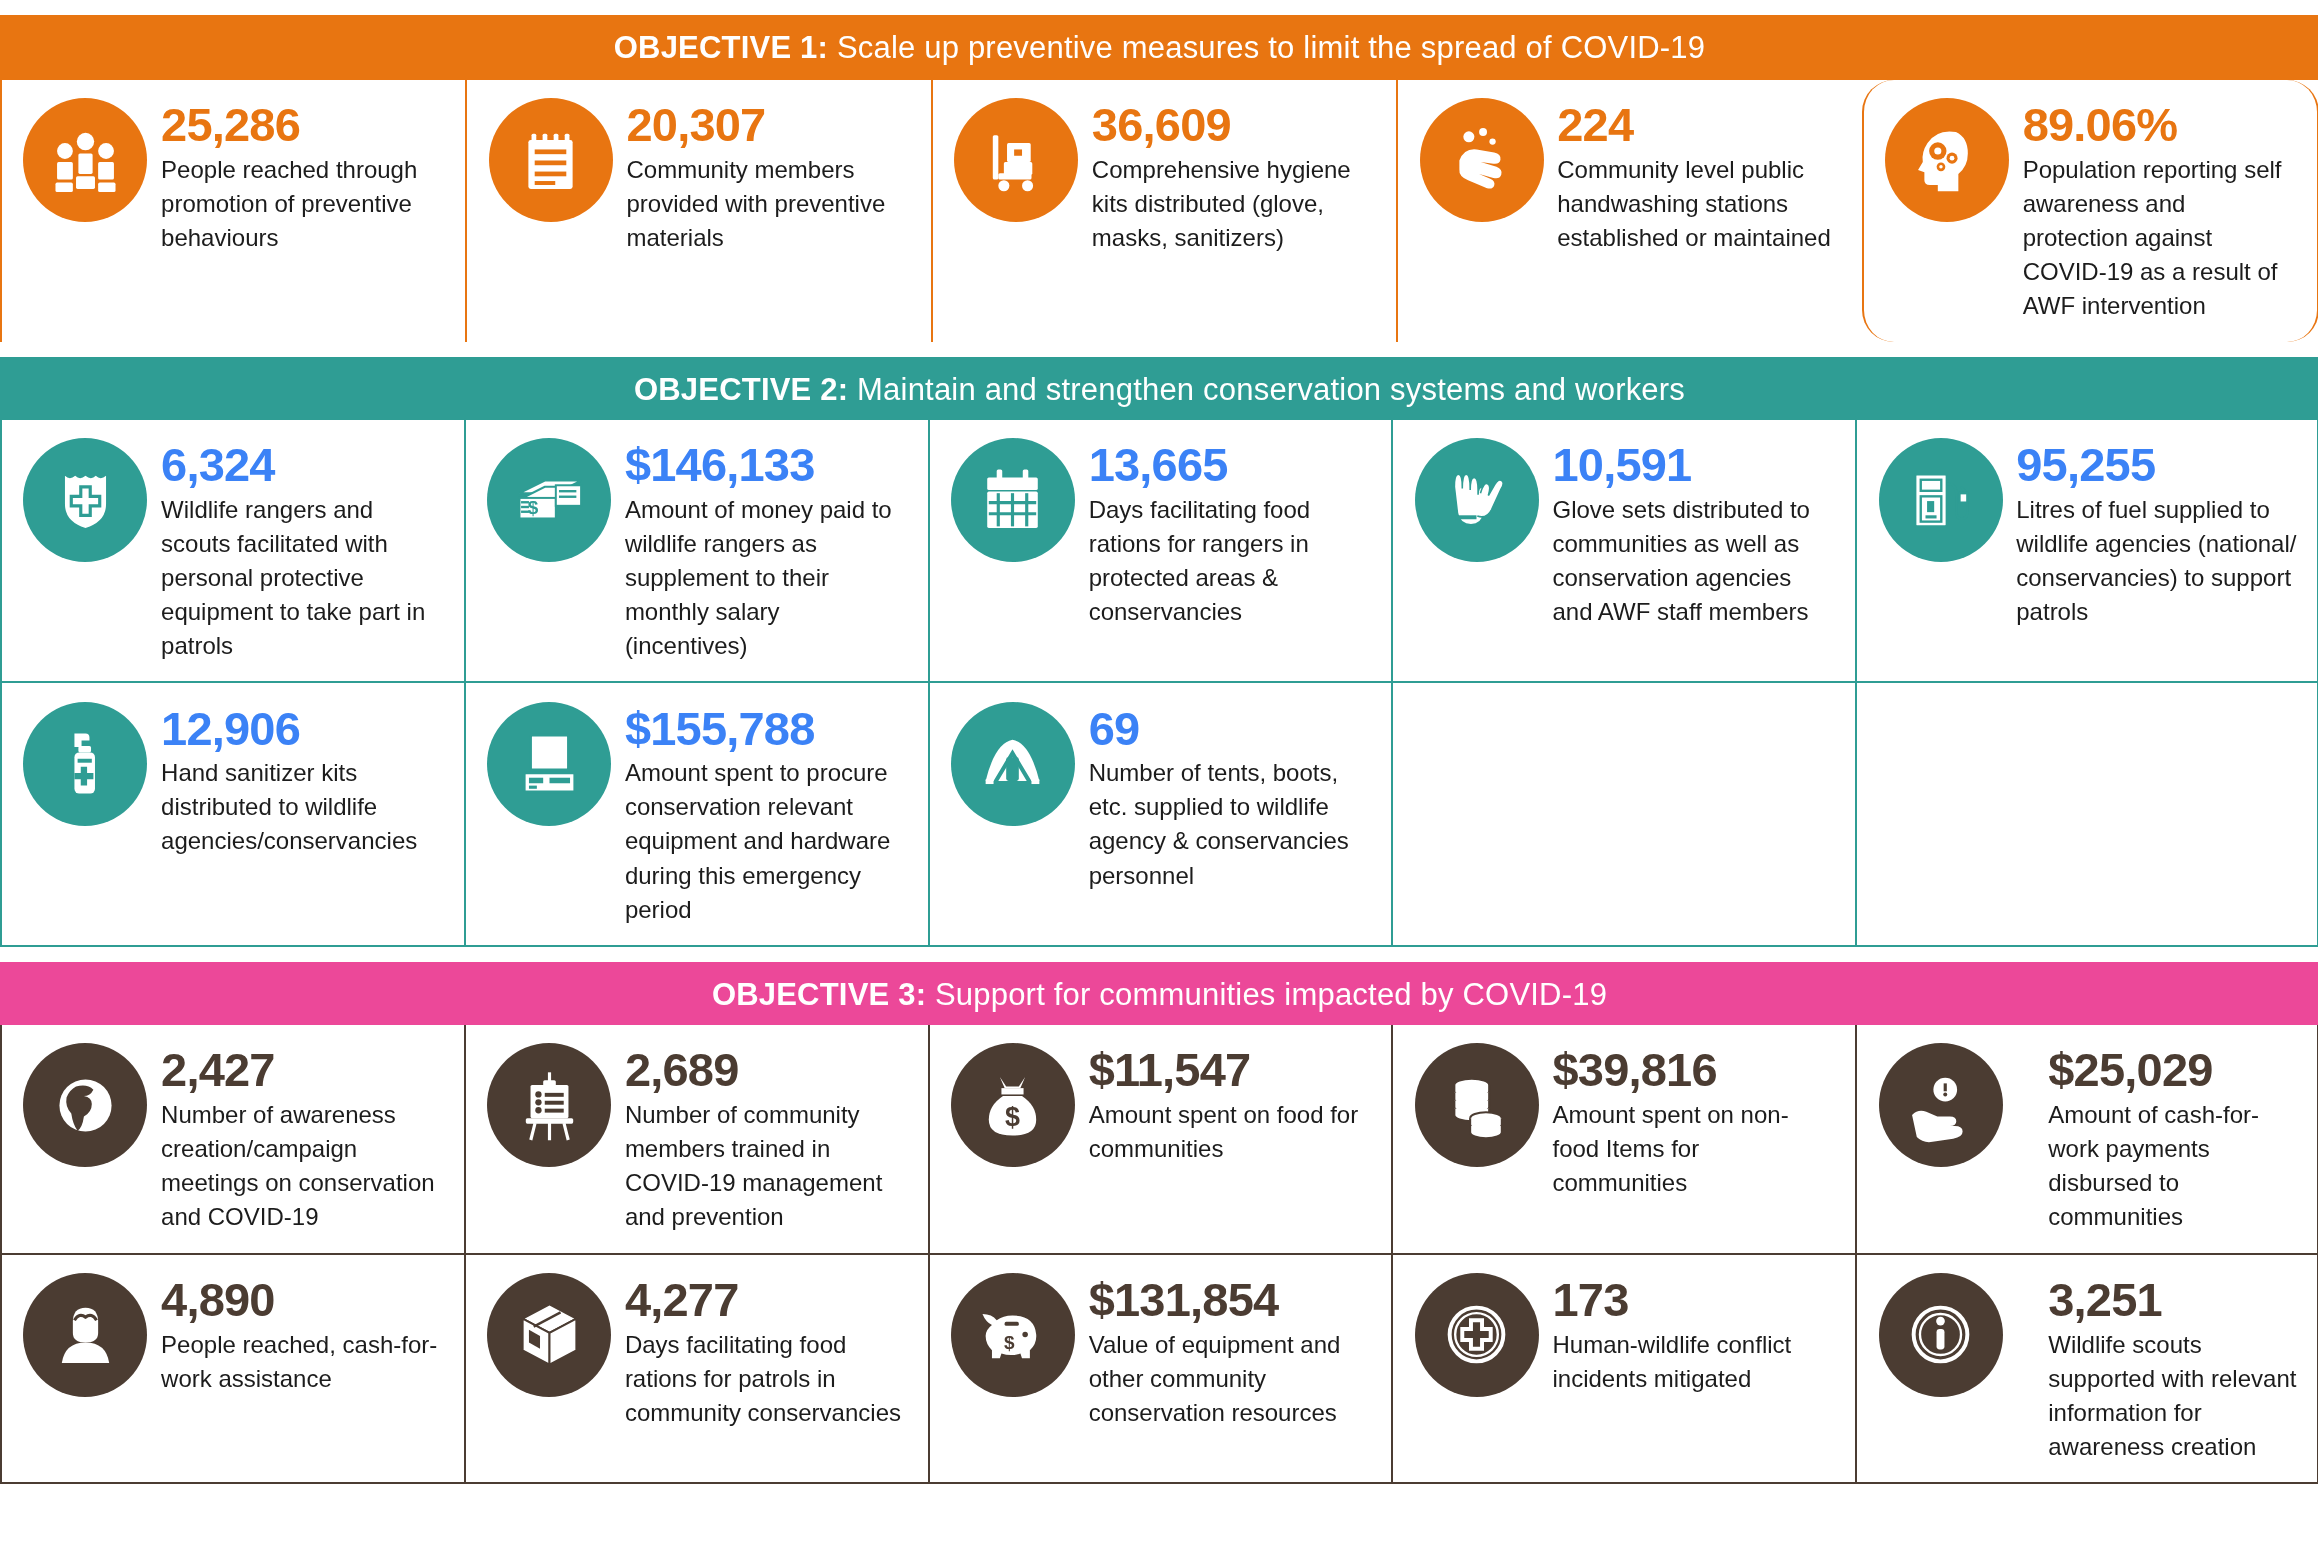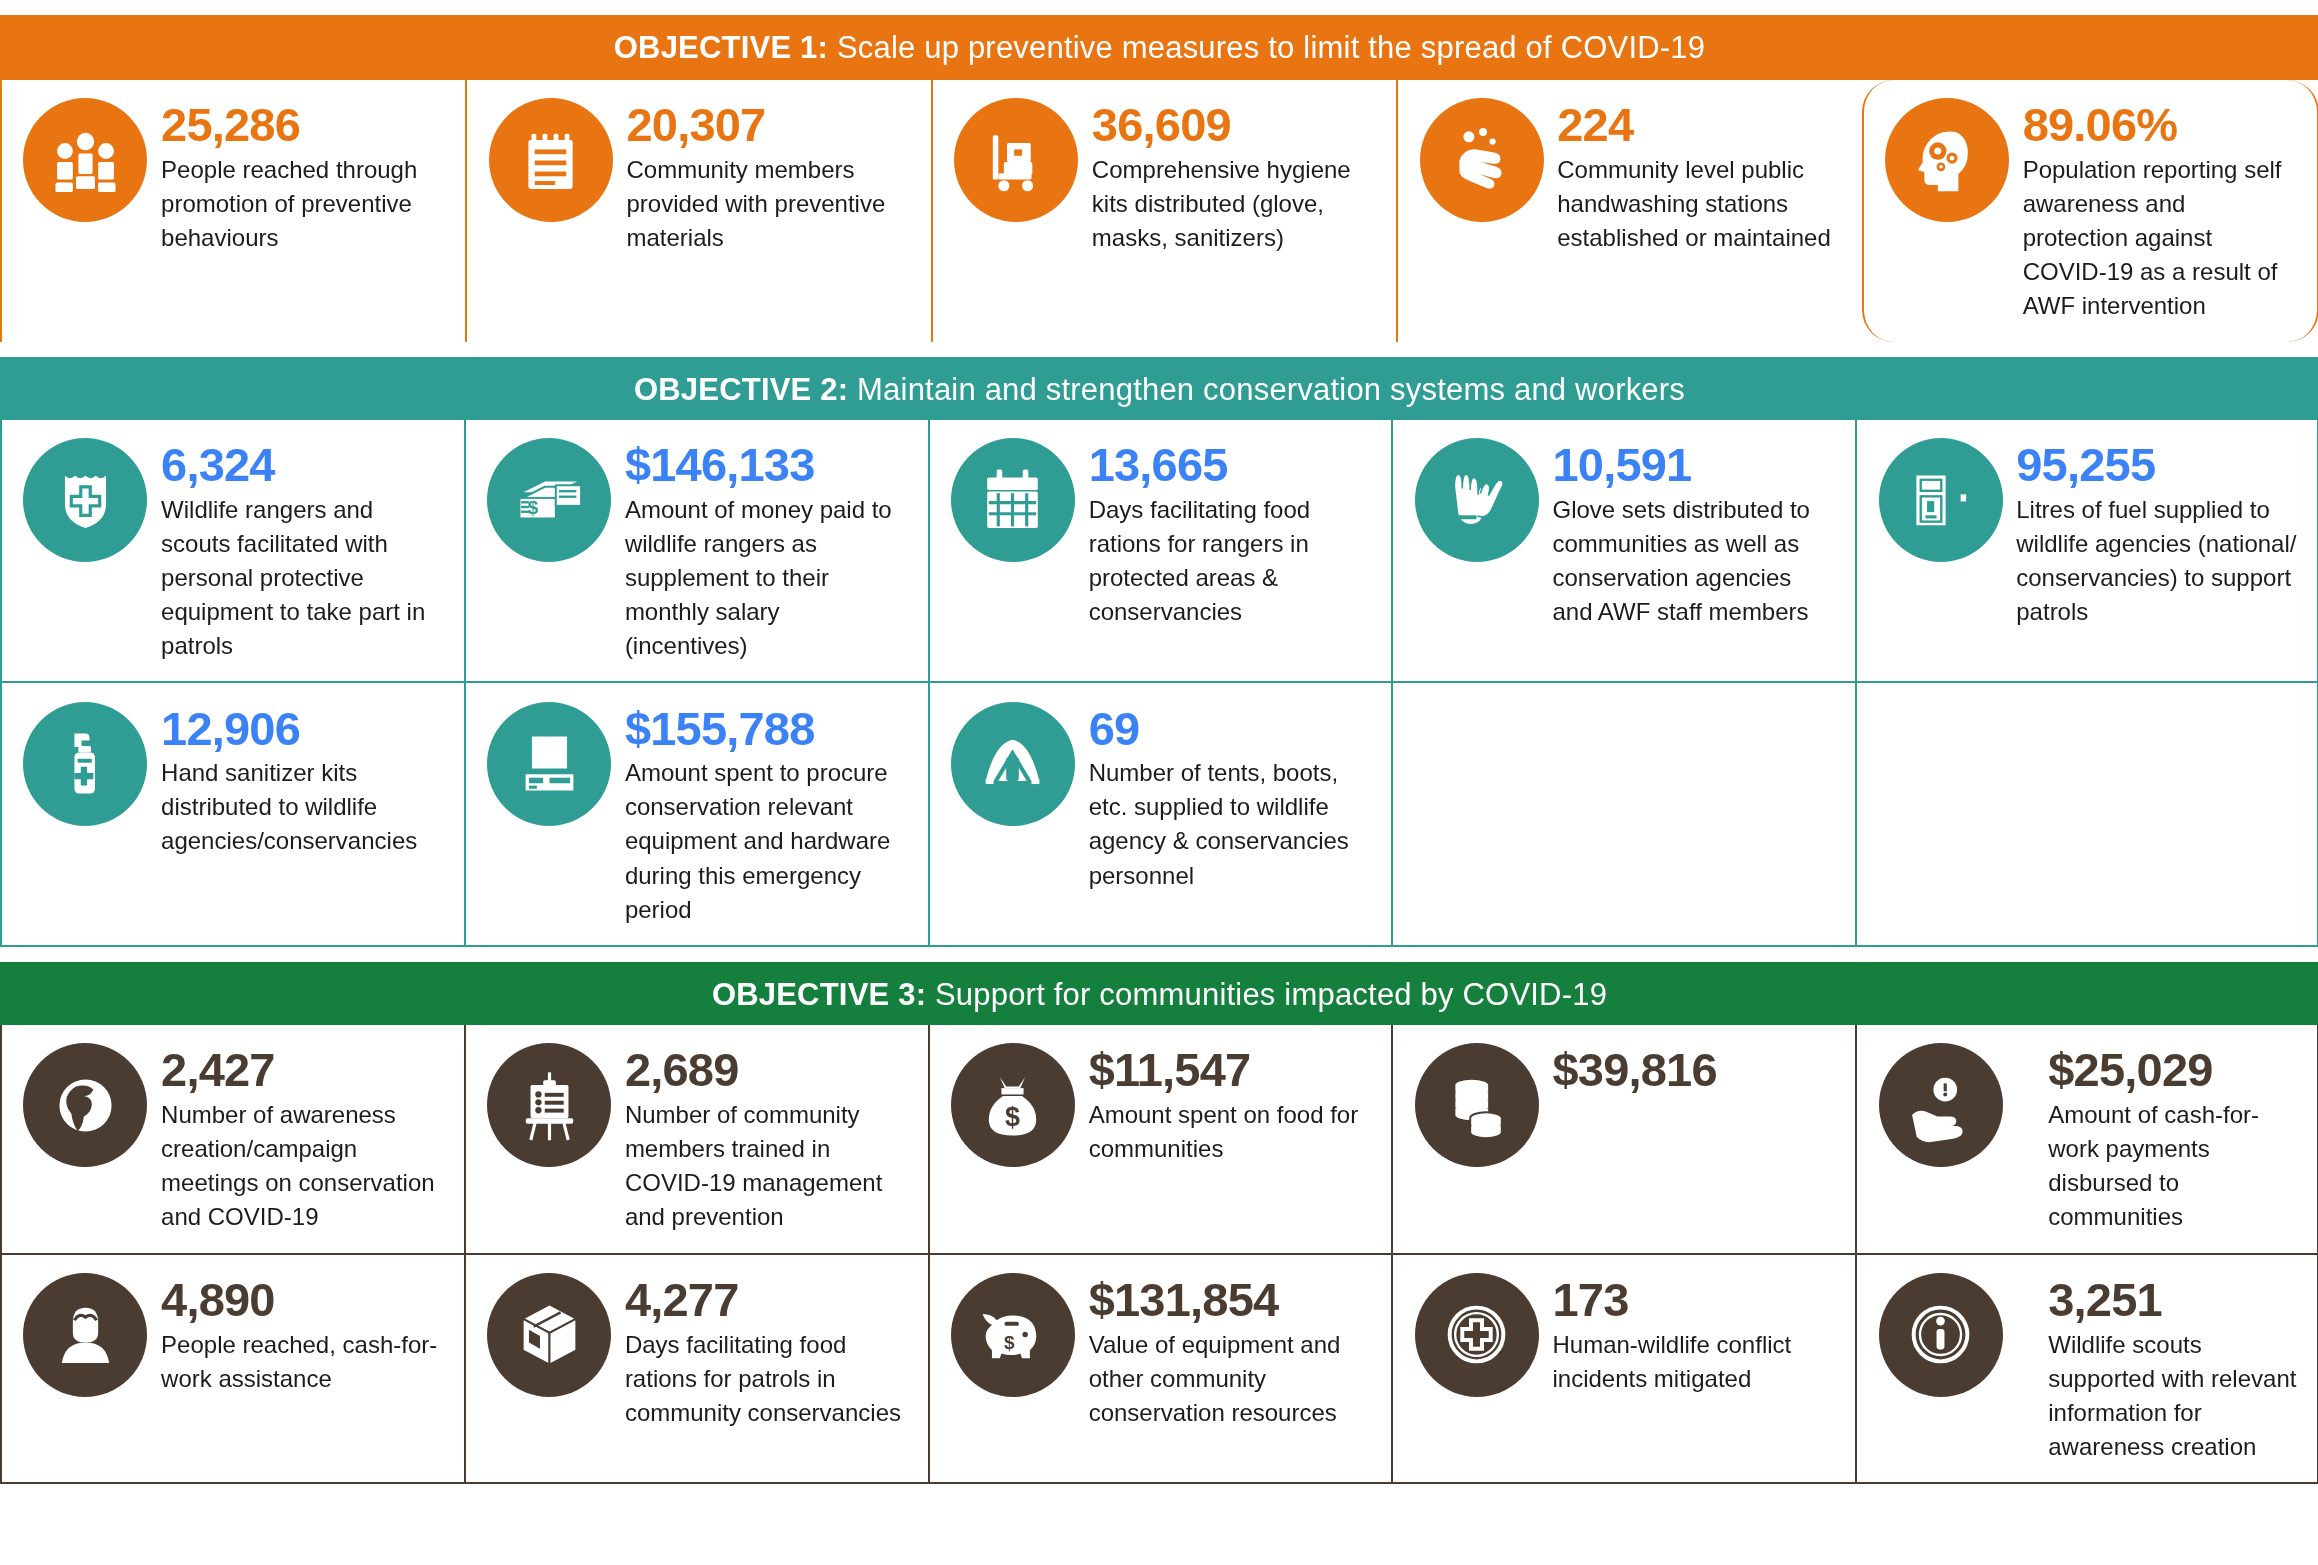--- a/index.html
+++ b/index.html
@@ -26,21 +26,21 @@
     margin-top: 15px;
   }
   .obj-header .obj-label {
     font-weight: 700;
   }
   .obj-header .obj-desc {
     font-weight: 400;
   }
   .hdr-orange { background: #e87511; height: 65px; }
   .hdr-teal   { background: #2f9d94; height: 63px; }
-  .hdr-brown  { background: #15803d; height: 63px; }
+  .hdr-brown  { background: #ec4899; height: 63px; }
 
   
   .stat-row {
     display: flex;
     width: 100%;
   }
   .stat-cell {
     width: 20%;
     display: flex;
     align-items: flex-start;
@@ -468,20 +468,21 @@
             <path d="M22 44 l0 8 a22 8 0 0 0 44 0 l0 -8"></path>
             <path d="M22 54 l0 8 a22 8 0 0 0 44 0 l0 -8"></path>
             <ellipse cx="62" cy="66" rx="20" ry="7.5"></ellipse>
             <path d="M42 66 l0 8 a20 7.5 0 0 0 40 0 l0 -8"></path>
             <path d="M42 76 l0 8 a20 7.5 0 0 0 40 0 l0 -8"></path>
           </g>
         </svg>
       </div>
       <div class="stat-text">
         <div class="stat-value v-brown">$39,816</div>
+        <div class="stat-desc">Amount spent on non-food Items for communities</div>
       </div>
     </div>
 
     <div class="stat-cell sep-v-brown edge-right-brown">
       <div class="icon-badge ib-brown">
         <svg width="79" height="79" viewBox="0 0 100 100">
           <circle cx="56" cy="30" r="15" fill="#fff"></circle>
           <rect x="54" y="22" width="4" height="10" fill="#4b3c32"></rect>
           <circle cx="56" cy="36" r="2.5" fill="#4b3c32"></circle>
           <path d="M14 62 q8 -8 18 -4 l14 6 l16 0 q8 0 8 6 q0 6 -8 6 l-14 0 l20 0 q10 0 10 7 q0 7 -12 9 l-26 4 q-12 2 -20 -6 z" fill="#fff"></path>

